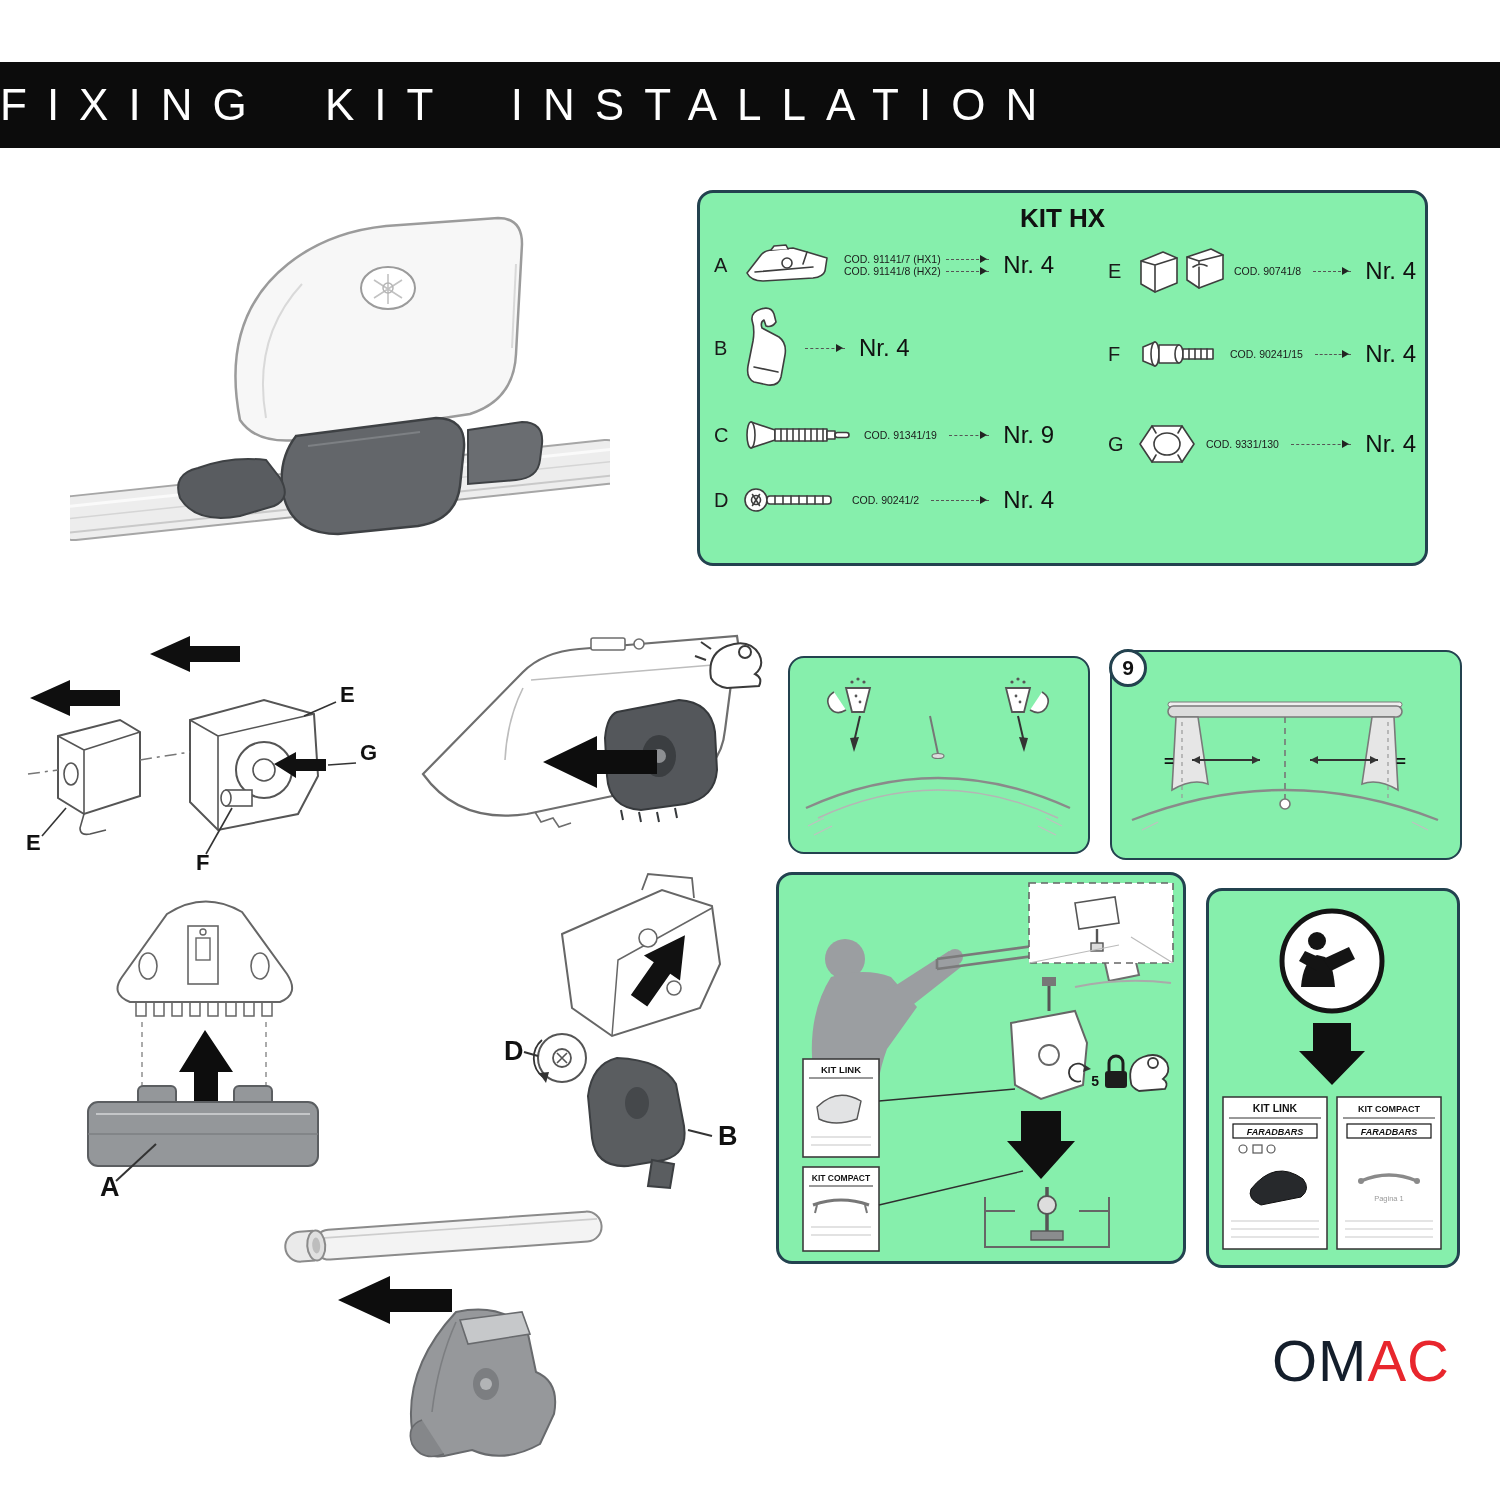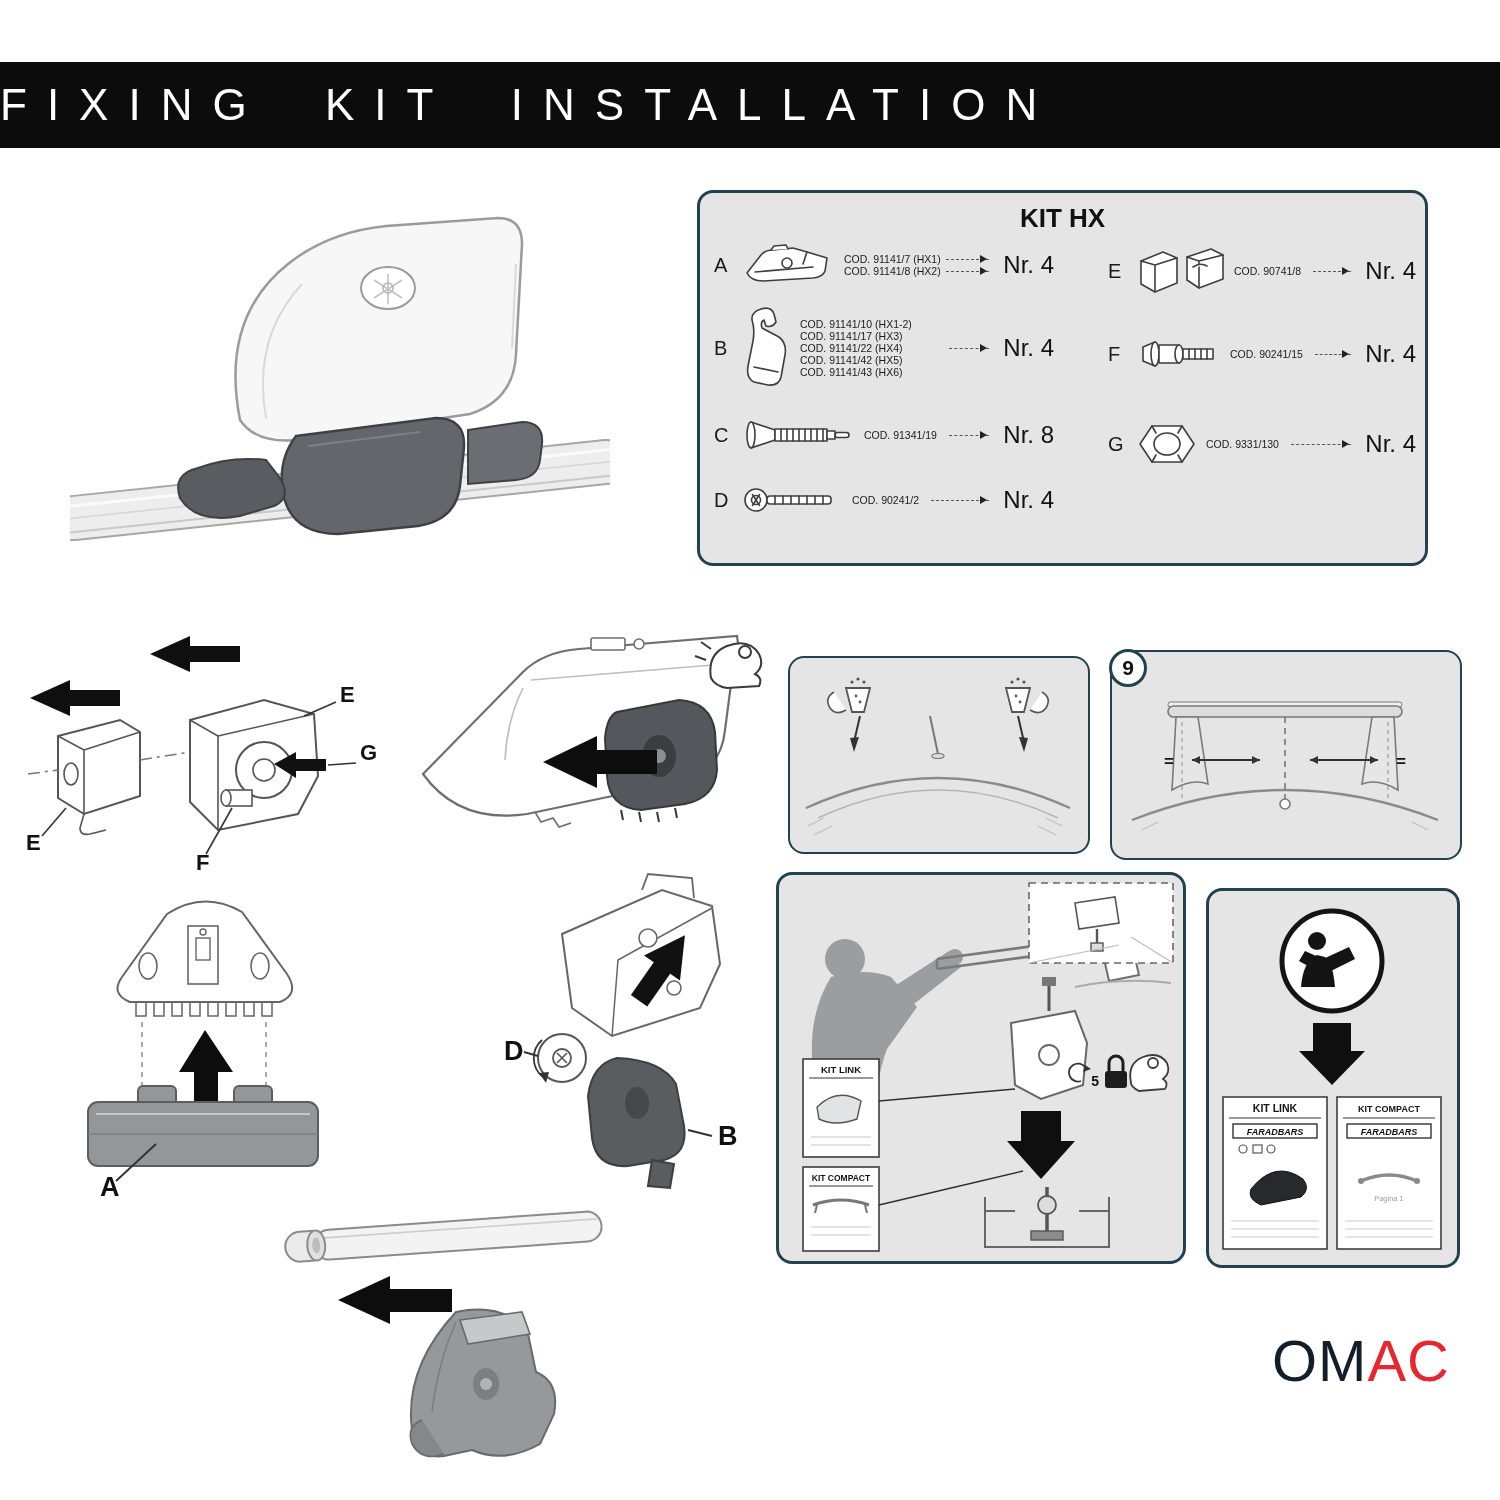--- a/index.html
+++ b/index.html
@@ -3,21 +3,21 @@
 <meta charset="utf-8">
 <style>
   *{margin:0;padding:0;box-sizing:border-box}
   html,body{width:1500px;height:1500px}
   body{font-family:"Liberation Sans",sans-serif;background:#fff;position:relative;overflow:hidden;color:#1a1a1a}
   .abs{position:absolute}
   
   .header{position:absolute;left:0;top:62px;width:1500px;height:86px;background:#0c0c0c;display:flex;align-items:center;justify-content:flex-start}
   .header h1{color:#fff;font-size:44px;font-weight:500;letter-spacing:20px;word-spacing:26px;white-space:nowrap}
   
-  .panel{position:absolute;border:3px solid #23424f;border-radius:16px;background:#e5e5e5}
+  .panel{position:absolute;border:3px solid #23424f;border-radius:16px;background:#86efac}
   
   .kit-title{position:absolute;left:0;top:10px;width:100%;text-align:center;font-size:26px;font-weight:bold;color:#111}
   .krow{position:absolute;display:flex;align-items:center;gap:7px}
   .kletter{font-size:20px;color:#1a1a1a;width:20px;flex:none;text-align:left}
   .kicon{flex:none;display:flex;align-items:center;justify-content:center}
   .kcodes{display:flex;flex-direction:column;gap:0;flex:1;min-width:0}
   .kcode-line{display:flex;align-items:center}
   .kcode{font-size:10.5px;color:#1a1a1a;white-space:nowrap}
   .kqty{font-size:24px;color:#111;flex:none;margin-left:2px}
   .darrow{flex:1;min-width:30px;border-top:1.8px dashed #555;position:relative;height:0;margin:0 5px}
@@ -86,56 +86,39 @@
   </div>
 
   <div class="krow" style="left:14px;top:112px;width:340px">
     <span class="kletter">B</span>
     <span class="kicon">
       <svg width="52" height="86" viewBox="0 0 52 86" class="ink">
         <path d="M20 4 Q30 1 33 9 L35 17 Q31 23 25 21 L23 15 Q19 17 21 23 L38 32 Q46 38 44 50 L40 72 Q38 81 27 80 L13 77 Q5 73 7 61 L12 36 Q14 24 11 15 Q10 7 20 4 Z"></path>
         <path d="M13 62 l24 5"></path>
       </svg>
     </span>
-    <span class="kcodes">
-      <span class="kcode-line">
-          <span class="kcode">COD. 91141/10 (HX1-2)</span>
-        </span>
-      <span class="kcode-line">
-          <span class="kcode">COD. 91141/17 (HX3)</span>
-        </span>
-      <span class="kcode-line">
-          <span class="kcode">COD. 91141/22 (HX4)</span>
-        </span>
-      <span class="kcode-line">
-          <span class="kcode">COD. 91141/42 (HX5)</span>
-        </span>
-      <span class="kcode-line">
-          <span class="kcode">COD. 91141/43 (HX6)</span>
-        </span>
-    </span>
     <span class="darrow" style="max-width:40px"></span>
     <span class="kqty">Nr. 4</span>
   </div>
 
   <div class="krow" style="left:14px;top:224px;width:340px">
     <span class="kletter">C</span>
     <span class="kicon">
       <svg width="116" height="36" viewBox="0 0 116 36" class="ink">
         <path d="M10 5 L34 13 L34 23 L10 31 Z"></path>
         <ellipse cx="10" cy="18" rx="4" ry="13"></ellipse>
         <rect x="34" y="12" width="52" height="12"></rect>
         <path d="M40 12 v12 M46 12 v12 M52 12 v12 M58 12 v12 M64 12 v12 M70 12 v12 M76 12 v12 M82 12 v12"></path>
         <rect x="86" y="14" width="8" height="8"></rect>
         <rect x="94" y="15.5" width="14" height="5" rx="2.5"></rect>
       </svg>
     </span>
     <span class="kcode">COD. 91341/19</span>
     <span class="darrow"></span>
-    <span class="kqty">Nr. 8</span>
+    <span class="kqty">Nr. 9</span>
   </div>
 
   <div class="krow" style="left:14px;top:292px;width:340px">
     <span class="kletter">D</span>
     <span class="kicon">
       <svg width="104" height="30" viewBox="0 0 104 30" class="ink">
         <circle cx="15" cy="15" r="11"></circle>
         <circle cx="15" cy="15" r="4.5"></circle>
         <path d="M11.5 9.5 l7 11 M18.5 9.5 l-7 11"></path>
         <rect x="26" y="11" width="64" height="8" rx="3"></rect>

